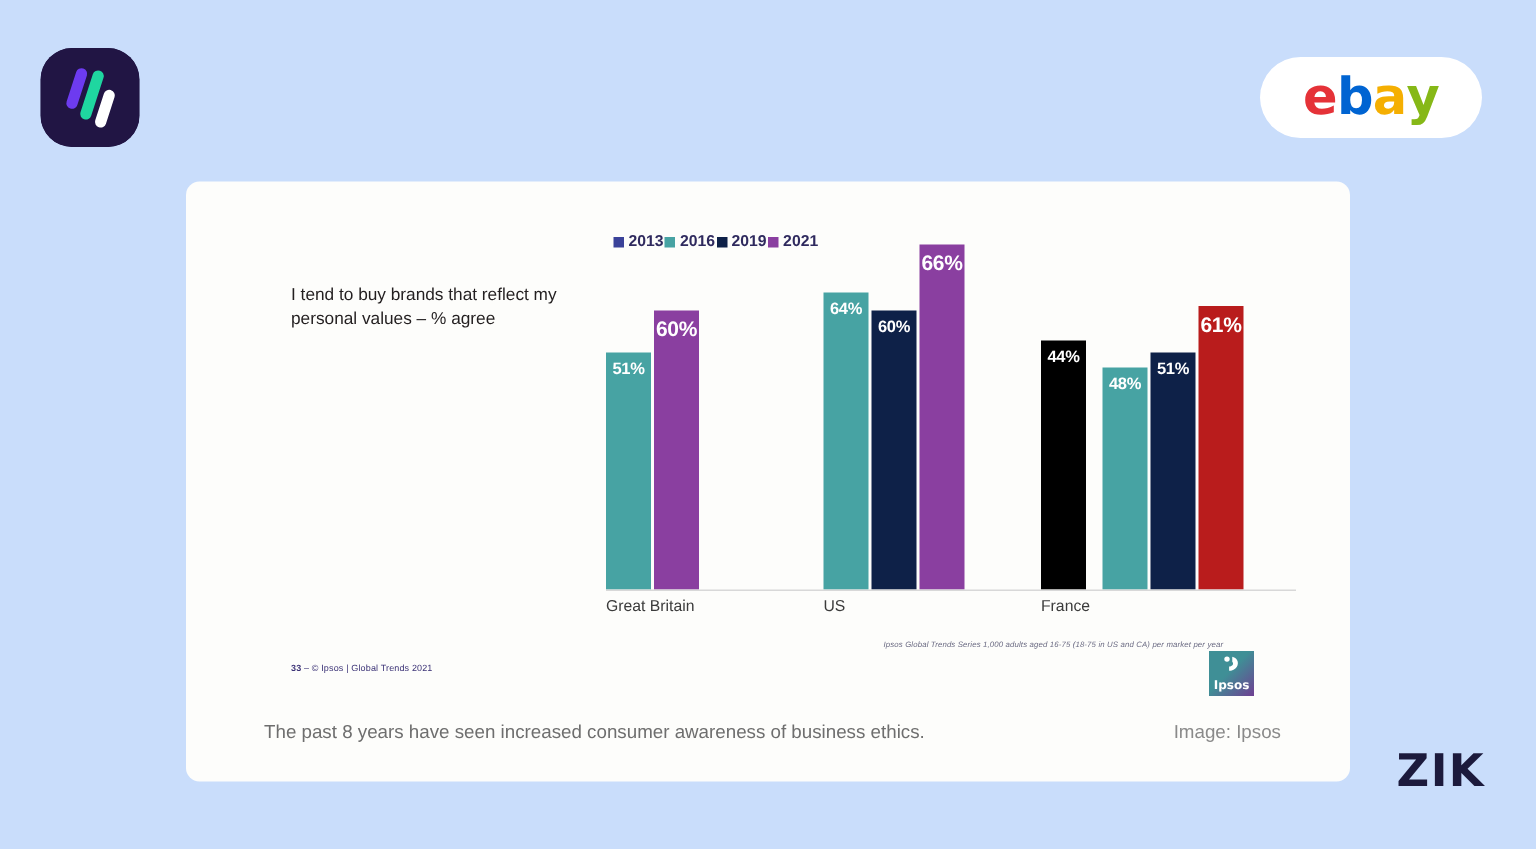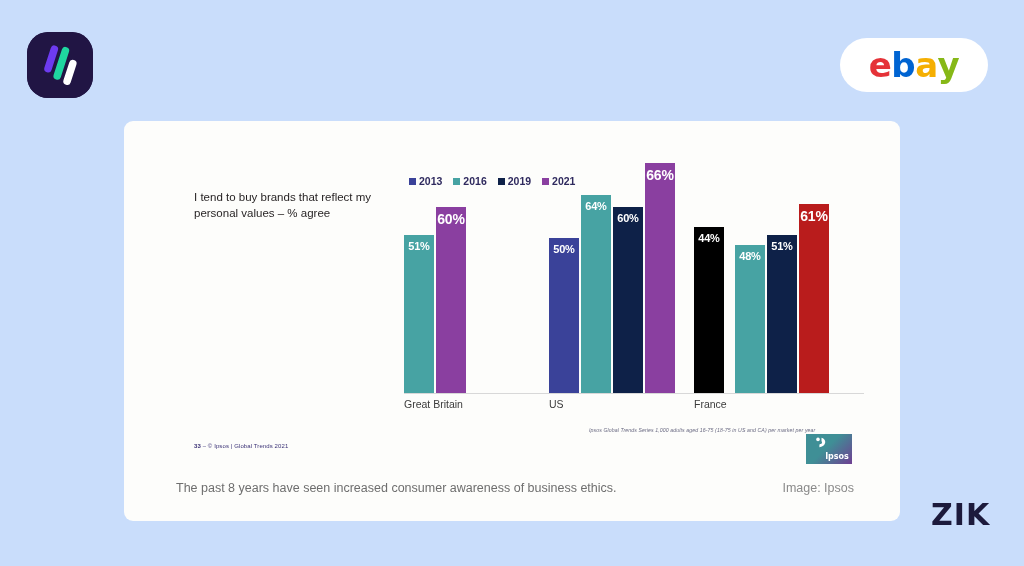--- a/index.html
+++ b/index.html
@@ -93,23 +93,22 @@
     line-height: 1.35;
     color: #231f20;
   }
 
   
   #chart-legend {
     position: absolute;
     left: 285px;
     top: 34px;
     display: flex;
-    gap: 11px;
+    gap: 1px;
     align-items: center;
-    margin-top: 20px;
   }
   .legend-entry {
     display: flex;
     align-items: center;
     gap: 3px;
     font-size: 10.5px;
     font-weight: 700;
     color: #2f2a5e;
   }
   .legend-swatch {
@@ -201,21 +200,20 @@
   #ipsos-logo {
     position: absolute;
     left: 682px;
     top: 313px;
     width: 30px;
     height: 30px;
     background: linear-gradient(135deg, #3f8f96 0%, #3f8f96 45%, #6f3f92 100%);
     display: flex;
     align-items: flex-end;
     justify-content: center;
-    padding-left: 16px;
   }
   #ipsos-logo .ipsos-text {
     color: #ffffff;
     font-size: 8px;
     font-weight: 700;
     padding-bottom: 3px;
     font-family: "DejaVu Sans", sans-serif;
   }
   #ipsos-logo .ipsos-mark {
     position: absolute;
@@ -299,23 +297,20 @@
     <div id="plot-area">
         <div class="bar-group" style="left: 0px;">
           <div class="bar" style="background: rgb(71, 163, 163); height: 157.76px; margin-right: 2px;">
             <div class="bar-value">51%</div>
           </div>
           <div class="bar emphasis" style="background: rgb(138, 63, 160); height: 185.6px; margin-right: 0px;">
             <div class="bar-value">60%</div>
           </div>
         </div>
         <div class="bar-group" style="left: 145px;">
-          <div class="bar" style="background: rgb(58, 66, 153); height: 154.667px; margin-right: 2px;">
-            <div class="bar-value">50%</div>
-          </div>
           <div class="bar" style="background: rgb(71, 163, 163); height: 197.973px; margin-right: 2px;">
             <div class="bar-value">64%</div>
           </div>
           <div class="bar" style="background: rgb(14, 33, 72); height: 185.6px; margin-right: 2px;">
             <div class="bar-value">60%</div>
           </div>
           <div class="bar emphasis" style="background: rgb(138, 63, 160); height: 230px; margin-right: 16px;">
             <div class="bar-value">66%</div>
           </div>
         </div>

